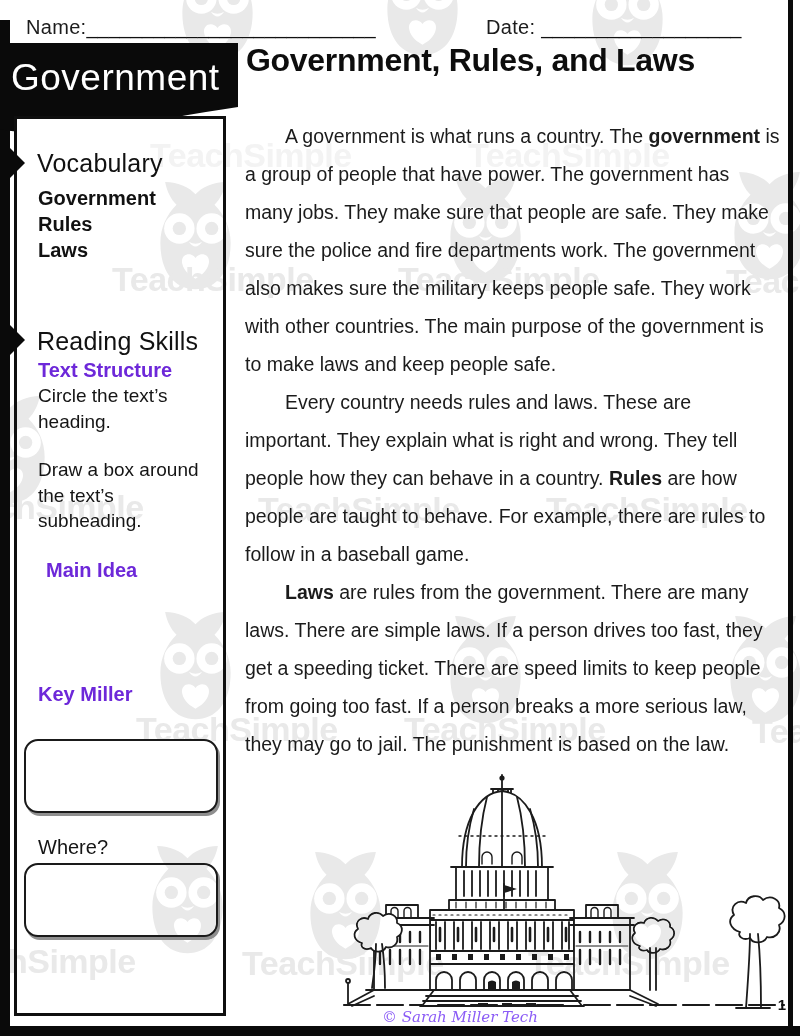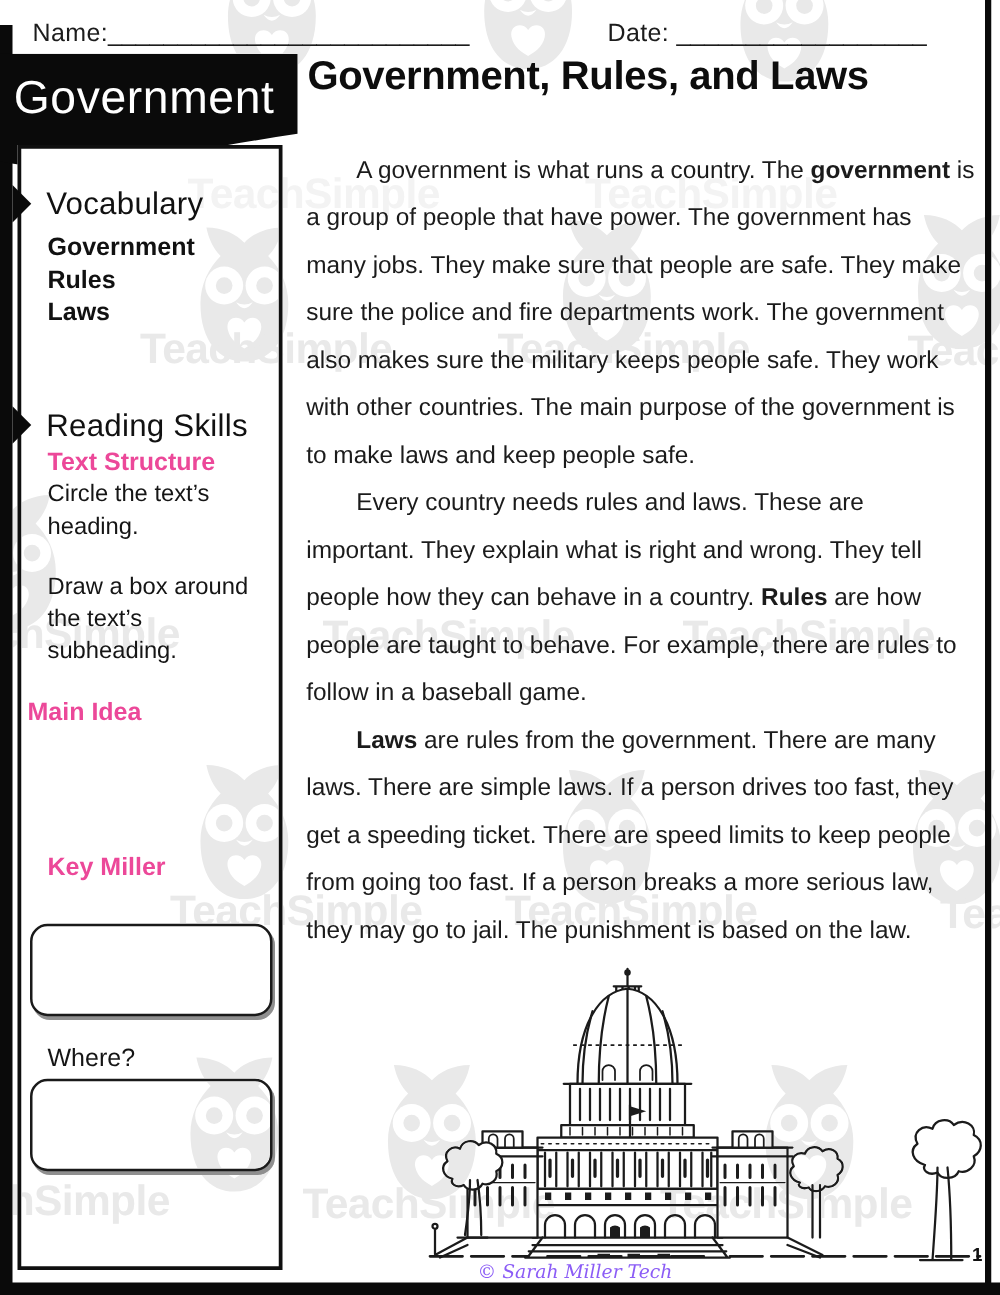--- a/index.html
+++ b/index.html
@@ -23,21 +23,21 @@
 
   
   #sidebar{left:14px;top:116px;width:212px;height:900px;background:#fff;
            border:3px solid #0f0f0f;box-sizing:border-box;z-index:5;}
   #sidebar .item{position:absolute;}
   .side-arrow{position:absolute;width:0;height:0;border-top:15px solid transparent;
               border-bottom:15px solid transparent;border-left:15px solid #0a0a0a;z-index:7;}
   #arrow-vocab{left:10px;top:148px;}
   #arrow-reading{left:10px;top:325px;}
   .side-h{font-size:25px;font-weight:400;letter-spacing:.2px;color:#111;}
-  .side-b{font-size:20px;font-weight:700;color:#ec4899;}
+  .side-b{font-size:20px;font-weight:700;color:#6d28d9;}
   .side-t{font-size:19px;line-height:25.5px;color:#151515;width:178px;}
   .terms div{font-size:20px;font-weight:700;line-height:26px;color:#111;}
   .answer-box{position:absolute;left:7px;width:190px;height:70px;background:#fff;
               border:2.5px solid #1a1a1a;border-radius:14px;box-shadow:2px 3px 0 #8f8f8f;}
 
   
   #article-title{left:246px;top:42px;font-size:32px;font-weight:700;letter-spacing:-.3px;color:#0d0d0d;z-index:5;}
   #article-subtitle{left:249px;top:86px;font-size:21px;color:#151515;z-index:5;}
   #article-body{left:245px;top:117px;width:536px;font-size:19.5px;line-height:38px;color:#1b1b1b;z-index:5;}
   #article-body p{margin:0;text-indent:40px;}
@@ -83,21 +83,21 @@
     <div class="item side-h" style="left:20px;top:30px;">Vocabulary</div>
     <div class="item terms" style="left:21px;top:66px;">
       <div>Government</div>
       <div>Rules</div>
       <div>Laws</div>
     </div>
     <div class="item side-h" style="left:20px;top:208px;">Reading Skills</div>
     <div class="item side-b" style="left:21px;top:240px;">Text Structure</div>
     <div class="item side-t" style="left:21px;top:338px;">Draw a box around the text’s subheading.</div>
     <div class="item side-t" style="left:21px;top:264px;">Circle the text’s heading.</div>
-    <div class="item side-b" style="left:5px;top:440px;">Main Idea</div>
+    <div class="item side-b" style="left:29px;top:440px;">Main Idea</div>
     <div class="item side-b" style="left:21px;top:564px;">Key Miller</div>
     <div class="answer-box" style="top:620px;"></div>
     <div class="item side-t" style="left:21px;top:716px;font-size:20px;">Where?</div>
     <div class="answer-box" style="top:744px;"></div>
   </div>
   <div class="side-arrow" id="arrow-vocab"></div>
   <div class="side-arrow" id="arrow-reading"></div>
 
   <div class="abs" id="article-title">Government, Rules, and Laws</div>
   <div class="abs" id="article-body">

